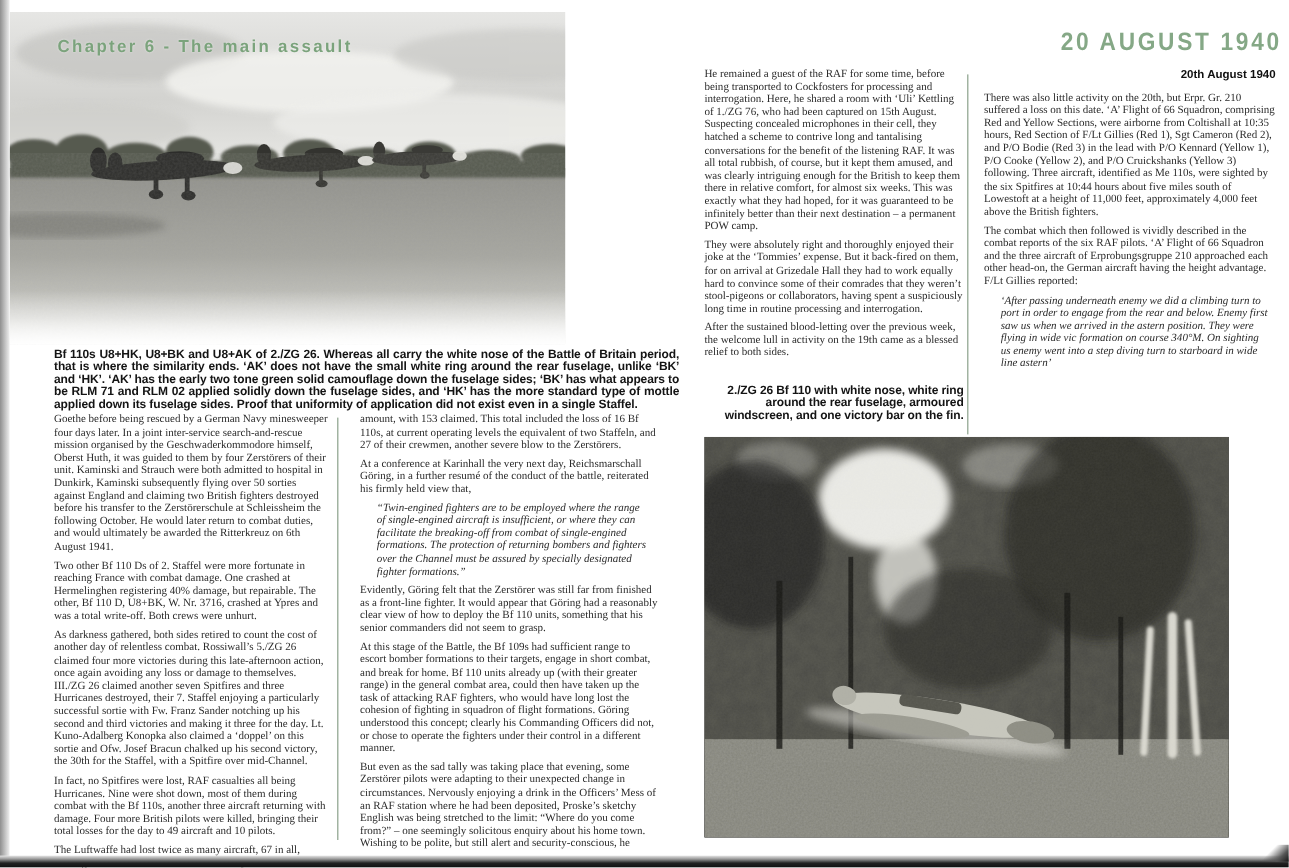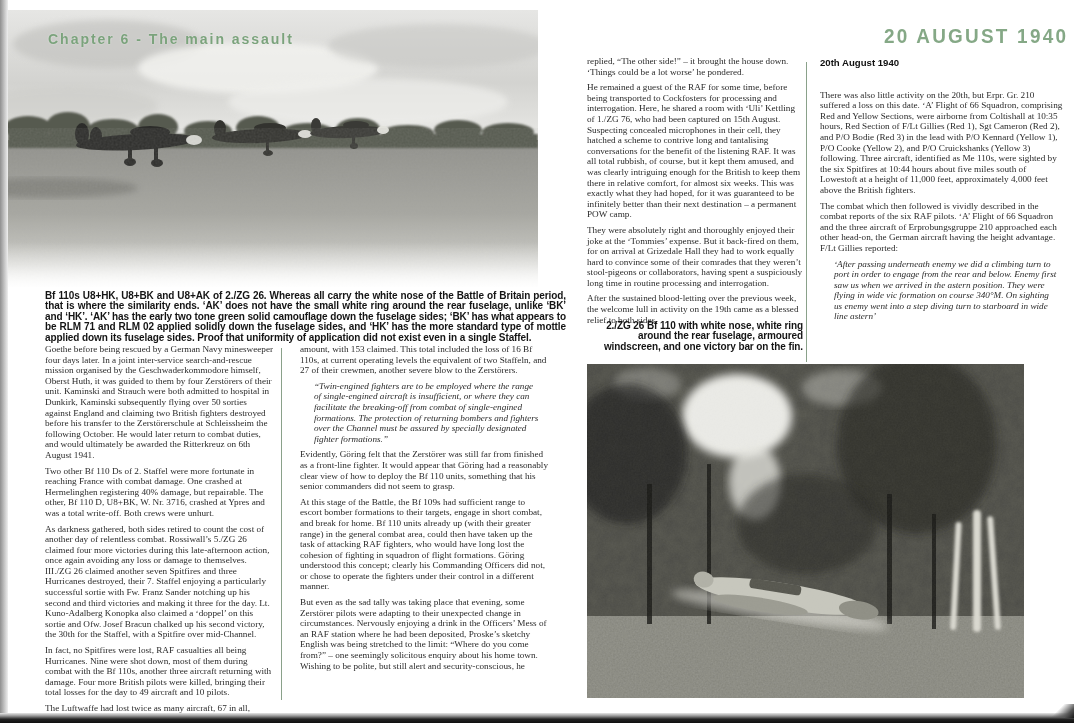--- a/index.html
+++ b/index.html
@@ -11,21 +11,21 @@
   }
   
   .edge-left { position:absolute; left:0; top:0; width:8px; height:716px;
     background:linear-gradient(90deg,#8f8f8f,#c9c9c9 60%,#efefef); }
   .edge-bottom { position:absolute; left:0; top:713px; width:1074px; height:10px;
     background:linear-gradient(180deg,#e6e6e6 0,#9a9a9a 28%,#222 62%,#0f0f0f 100%); }
   .corner-curl { position:absolute; right:0; top:704px; width:26px; height:14px;
     background:linear-gradient(135deg,transparent 40%,#555 75%,#161616); }
 
   
-  .photo-left { position:absolute; left:8px; top:10px; width:530px; height:277px; overflow:hidden; }
+  .photo-left { position:absolute; left:8px; top:10px; width:463px; height:277px; overflow:hidden; }
   .photo-right { position:absolute; left:587px; top:364px; width:437px; height:334px; overflow:hidden;
     box-shadow:0 0 0 1px #2a2a28 inset; }
 
   .chapter-title {
     position:absolute; left:40px; top:21px;
     font-family:"Liberation Sans", sans-serif; font-weight:bold;
     font-size:14.5px; letter-spacing:2px; color:#7ba37c;
     transform:scaleX(.97); transform-origin:0 0;
     text-shadow:0 0 2px rgba(255,255,255,.55); white-space:nowrap;
   }
@@ -46,21 +46,21 @@
 
   .col { position:absolute; font-size:9.2px; line-height:10.6px; text-align:left; }
   .col p { margin:0 0 5px 0; }
   .col .quote { font-style:italic; padding:0 6px 0 14px; }
   .col-l1 { left:45px;  top:344px; width:230px; }
   .col-l2 { left:300px; top:344px; width:248px; }
   .col-r1 { left:587px; top:56px;  width:216px; }
   .col-r2 { left:820px; top:58px;  width:243px; }
   .subhead {
     font-family:"Liberation Sans", sans-serif; font-weight:bold;
-    font-size:9.6px; text-align:left; margin:0 0 21px 0; color:#101010;
+    font-size:9.6px; text-align:right; margin:0 0 7px 0; color:#101010;
   }
 
   .divider { position:absolute; width:1px; background:#8aa18a; }
   .divider-left  { left:281px; top:348px; height:352px; }
   .divider-right { left:806px; top:62px;  height:300px; }
 </style>
 </head>
 <body>
 
 <div>
@@ -162,28 +162,28 @@
     <p>Two other Bf 110 Ds of 2. Staffel were more fortunate in reaching France with combat damage. One crashed at Hermelinghen registering 40% damage, but repairable. The other, Bf 110 D, U8+BK, W. Nr. 3716, crashed at Ypres and was a total write-off. Both crews were unhurt.</p>
     <p>As darkness gathered, both sides retired to count the cost of another day of relentless combat. Rossiwall’s 5./ZG 26 claimed four more victories during this late-afternoon action, once again avoiding any loss or damage to themselves. III./ZG 26 claimed another seven Spitfires and three Hurricanes destroyed, their 7. Staffel enjoying a particularly successful sortie with Fw. Franz Sander notching up his second and third victories and making it three for the day. Lt. Kuno-Adalberg Konopka also claimed a ‘doppel’ on this sortie and Ofw. Josef Bracun chalked up his second victory, the 30th for the Staffel, with a Spitfire over mid-Channel.</p>
     <p>In fact, no Spitfires were lost, RAF casualties all being Hurricanes. Nine were shot down, most of them during combat with the Bf 110s, another three aircraft returning with damage. Four more British pilots were killed, bringing their total losses for the day to 49 aircraft and 10 pilots.</p>
     <p>The Luftwaffe had lost twice as many aircraft, 67 in all, although the RAF reckoned to have destroyed more than double this</p>
   </div>
 
   <div class="divider divider-left"></div>
 
   <div class="col col-l2">
     <p>amount, with 153 claimed. This total included the loss of 16 Bf 110s, at current operating levels the equivalent of two Staffeln, and 27 of their crewmen, another severe blow to the Zerstörers.</p>
+    <p>At a conference at Karinhall the very next day, Reichsmarschall Göring, in a further resumé of the conduct of the battle, reiterated his firmly held view that,</p>
     <p class="quote">“Twin-engined fighters are to be employed where the range of single-engined aircraft is insufficient, or where they can facilitate the breaking-off from combat of single-engined formations. The protection of returning bombers and fighters over the Channel must be assured by specially designated fighter formations.”</p>
     <p>Evidently, Göring felt that the Zerstörer was still far from finished as a front-line fighter. It would appear that Göring had a reasonably clear view of how to deploy the Bf 110 units, something that his senior commanders did not seem to grasp.</p>
     <p>At this stage of the Battle, the Bf 109s had sufficient range to escort bomber formations to their targets, engage in short combat, and break for home. Bf 110 units already up (with their greater range) in the general combat area, could then have taken up the task of attacking RAF fighters, who would have long lost the cohesion of fighting in squadron of flight formations. Göring understood this concept; clearly his Commanding Officers did not, or chose to operate the fighters under their control in a different manner.</p>
     <p>But even as the sad tally was taking place that evening, some Zerstörer pilots were adapting to their unexpected change in circumstances. Nervously enjoying a drink in the Officers’ Mess of an RAF station where he had been deposited, Proske’s sketchy English was being stretched to the limit: “Where do you come from?” – one seemingly solicitous enquiry about his home town. Wishing to be polite, but still alert and security-conscious, he</p>
   </div>
 
   <div class="col col-r1">
-    <p>replied, “The other side!” – it brought the house down. ‘Things could be a lot worse’ he pondered.</p>
     <p>He remained a guest of the RAF for some time, before being transported to Cockfosters for processing and interrogation. Here, he shared a room with ‘Uli’ Kettling of 1./ZG 76, who had been captured on 15th August. Suspecting concealed microphones in their cell, they hatched a scheme to contrive long and tantalising conversations for the benefit of the listening RAF.  It was all total rubbish, of course, but it kept them amused, and was clearly intriguing enough for the British to keep them there in relative comfort, for almost six weeks. This was exactly what they had hoped, for it was guaranteed to be infinitely better than their next destination – a permanent POW camp.</p>
     <p>They were absolutely right and thoroughly enjoyed their joke at the ‘Tommies’ expense. But it back-fired on them, for on arrival at Grizedale Hall they had to work equally hard to convince some of their comrades that they weren’t stool-pigeons or collaborators, having spent a suspiciously long time in routine processing and interrogation.</p>
     <p>After the sustained blood-letting over the previous week, the welcome lull in activity on the 19th came as a blessed relief to both sides.</p>
   </div>
 
   <div class="divider divider-right"></div>
 
   <div class="date-header">20 AUGUST 1940</div>
   <div class="col col-r2">
     <div class="subhead">20th August 1940</div>

